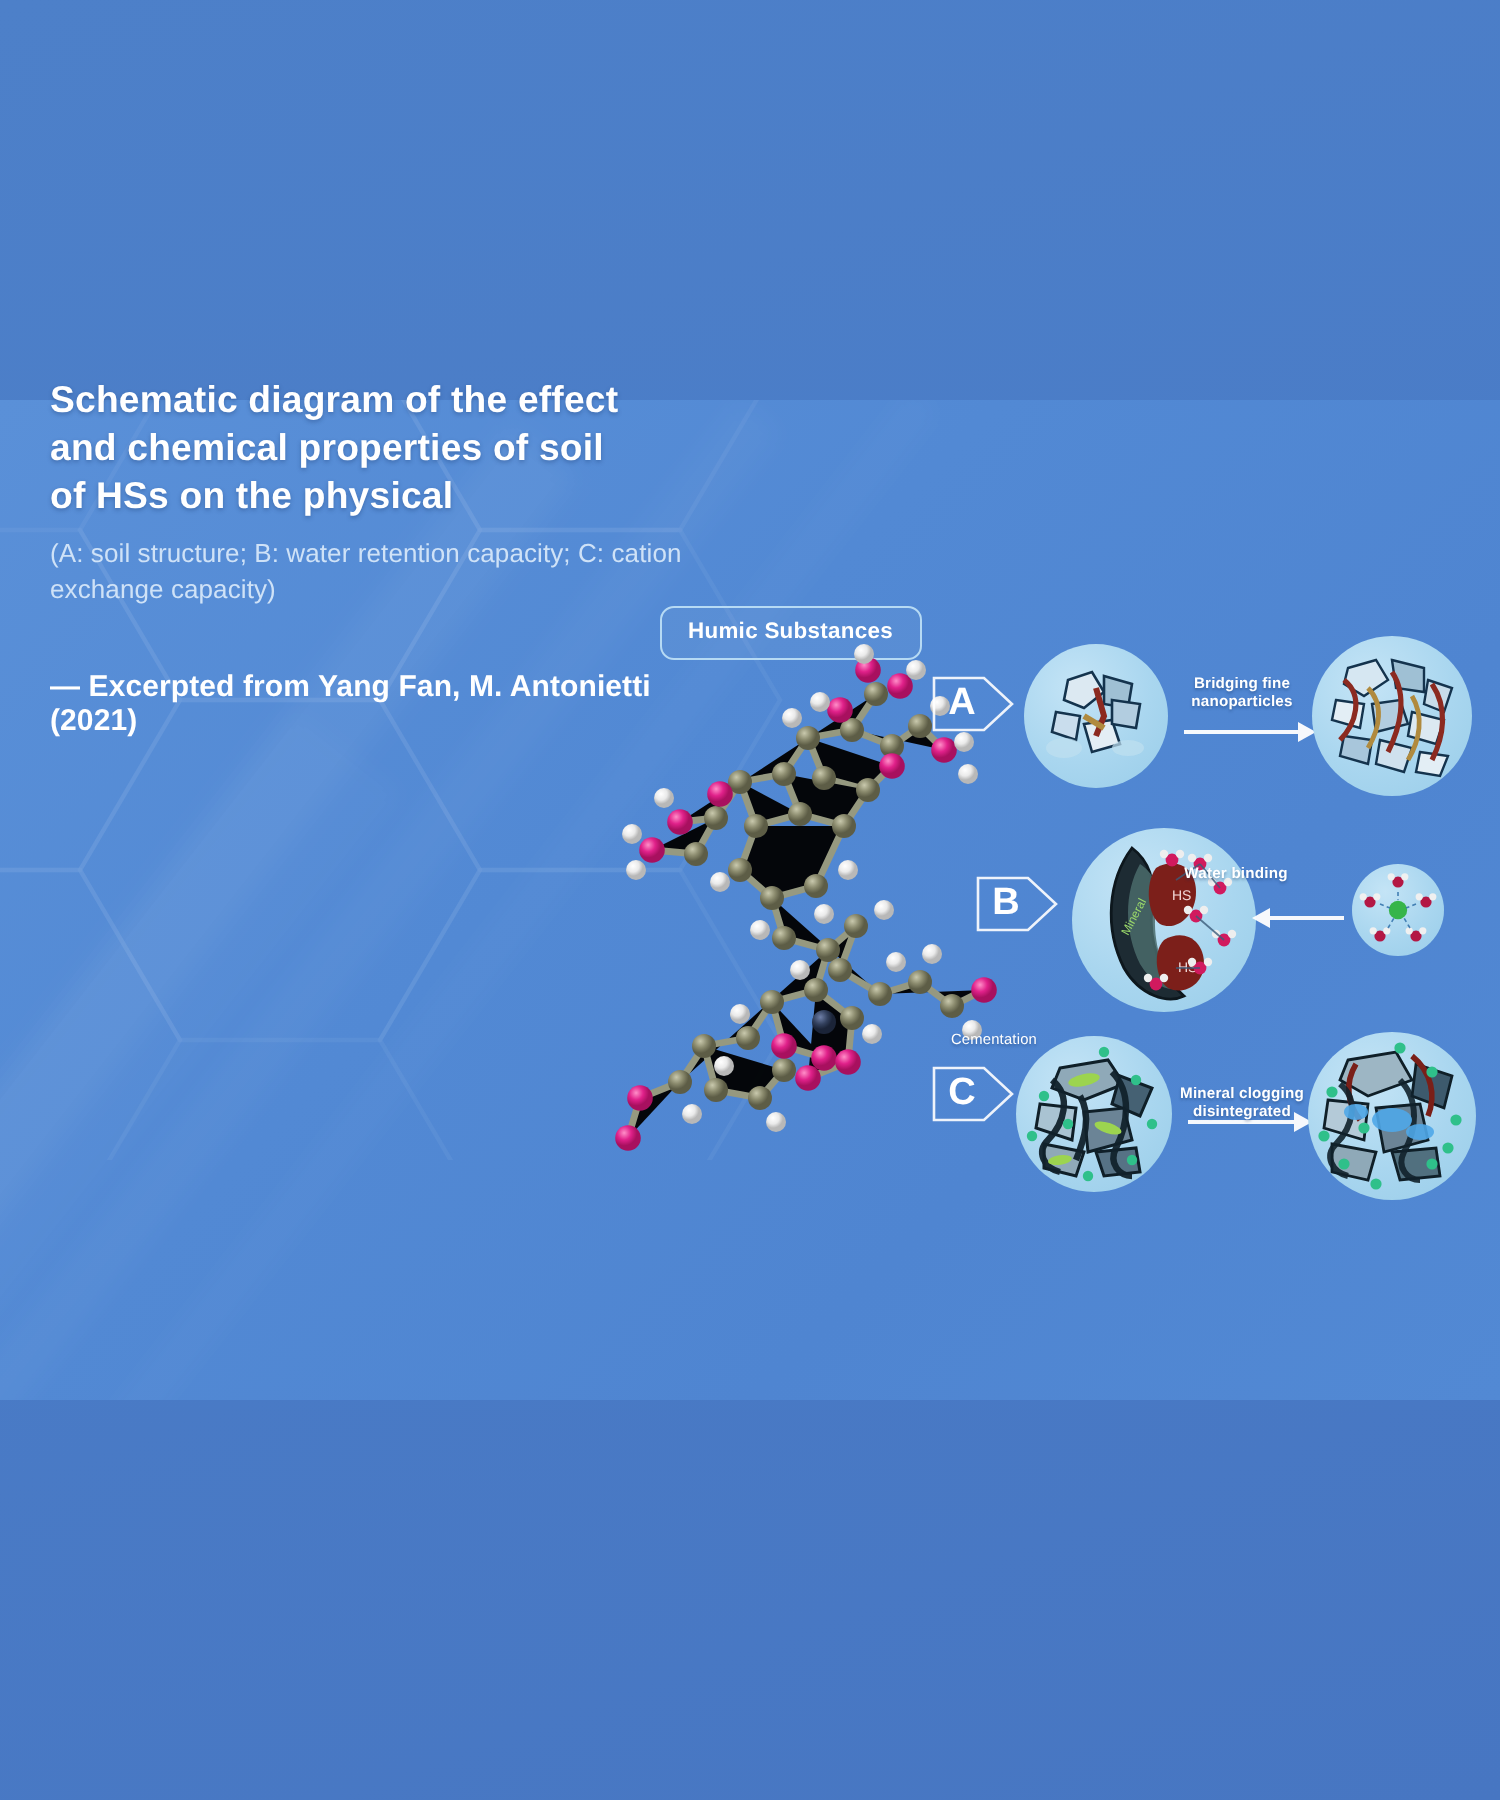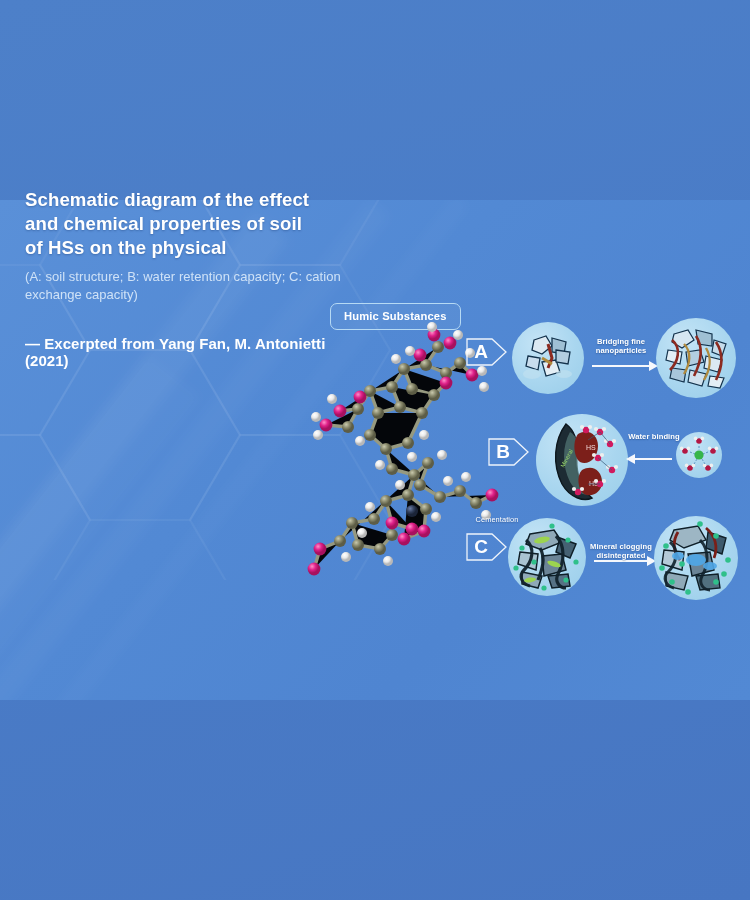--- a/index.html
+++ b/index.html
@@ -113,21 +113,21 @@
   .fA{left:592px;top:365px;width:58px;}
   .fB{left:634px;top:458px;width:38px;}
   .fC{left:594px;top:560px;width:54px;}
 
   .flow-label{
     position:absolute;color:#ffffff;font-size:7.6px;font-weight:700;
     text-align:center;line-height:1.25;letter-spacing:.1px;
     text-shadow:0 1px 1.5px rgba(18,48,96,.4);
   }
   .lA{left:586px;top:337px;width:70px;}
-  .lB{left:626px;top:432px;width:56px;}
+  .lB{left:590px;top:432px;width:56px;}
   .lC{left:578px;top:542px;width:86px;}
 </style>
 </head>
 <body>
 
 <div id="stage">
 
   <div class="outer-bg"></div>
 
   <div class="figure-band">

